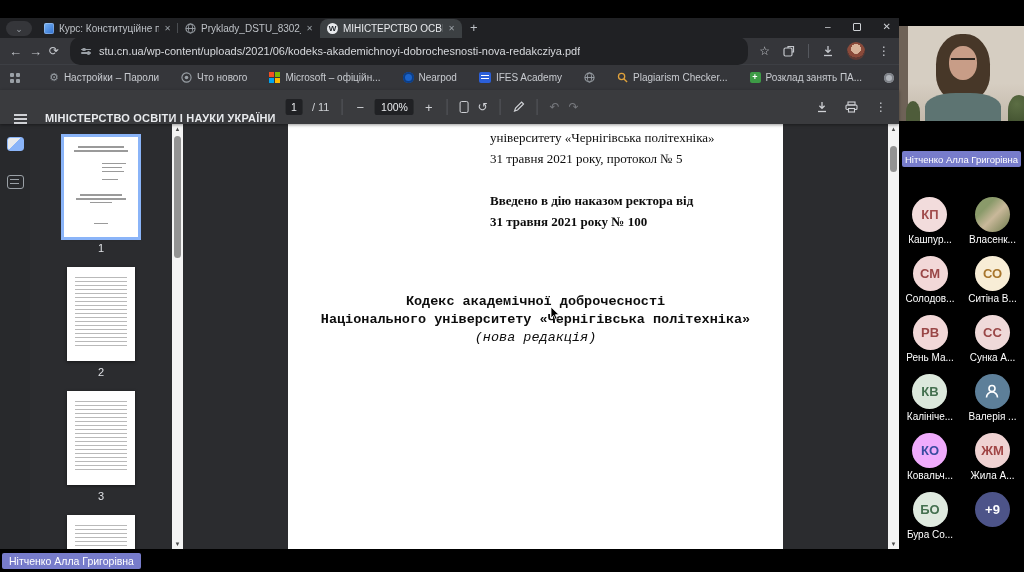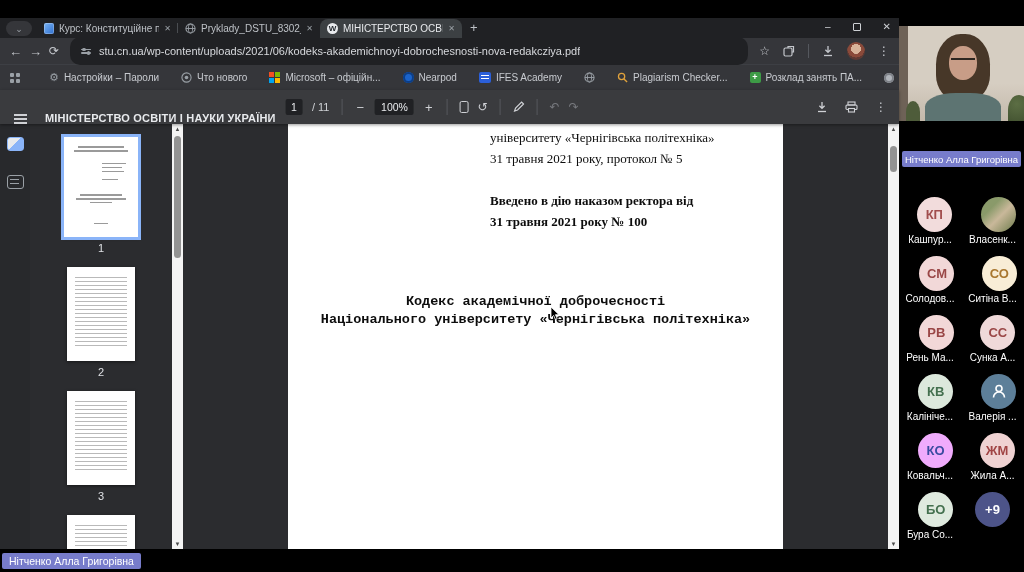--- a/index.html
+++ b/index.html
@@ -133,21 +133,21 @@
   .wc-face { position:absolute; left:50px; top:20px; width:28px; height:34px; border-radius:48%;
     background:#c89d87; }
   .wc-glasses { position:absolute; left:52px; top:32px; width:24px; height:6px;
     border-top:2px solid #2e2620; }
   .wc-shirt { position:absolute; left:26px; bottom:-6px; width:76px; height:34px; border-radius:40% 40% 0 0;
     background:#5d7472; }
   .presenter-label { position:absolute; left:3px; top:151px; width:119px; height:16px; border-radius:2px;
     color:#fff; font-size:9.5px; display:flex; align-items:center; justify-content:center; white-space:nowrap; }
   .participants { position:absolute; left:0; top:197px; width:125px; display:grid;
     grid-template-columns:62px 63px; grid-auto-rows:59px; justify-items:center; }
-  .participant { display:flex; flex-direction:column; align-items:flex-end; }
+  .participant { display:flex; flex-direction:column; align-items:center; }
   .p-circle { width:35px; height:35px; border-radius:50%; display:flex; align-items:center;
     justify-content:center; font-size:13px; font-weight:bold; }
   .p-circle.photo { background:linear-gradient(135deg,#8a9a6a 0 30%,#c9b89a 55%,#6b7a4a); }
   .p-name { margin-top:2px; font-size:10px; color:#fff; white-space:nowrap; }
 
   .self-label { position:absolute; left:2px; bottom:3px; padding:2px 7px; border-radius:2px;
     color:#fff; font-size:10.5px; white-space:nowrap; }
 
   .cursor-ic { position:absolute; left:262px; top:182px; z-index:5; }
 </style>
@@ -380,20 +380,21 @@
         <div class="approval">
           <div>університету «Чернігівська політехніка»</div>
           <div>31 травня 2021 року, протокол № 5</div>
           <div class="gap"></div>
           <div style="font-weight:bold;">Введено в дію наказом ректора від</div>
           <div style="font-weight:bold;">31 травня 2021 року № 100</div>
         </div>
         <div class="doc-title">
           <div>Кодекс академічної доброчесності</div>
           <div>Національного університету «Чернігівська політехніка»</div>
+          <div class="subtitle">(нова редакція)</div>
         </div>
         <span class="cursor-ic">
           <svg width="11" height="15" viewBox="0 0 11 15">
               <path d="M1 1v11l2.6-2.6 1.8 4 1.8-.8-1.8-3.9H9z" fill="#000" stroke="#fff" stroke-width=".8"></path>
             </svg>
         </span>
       </div>
     </div>
     <div class="main-scroll">
       <span class="sc-arrow" style="top:2px;">▲</span>

